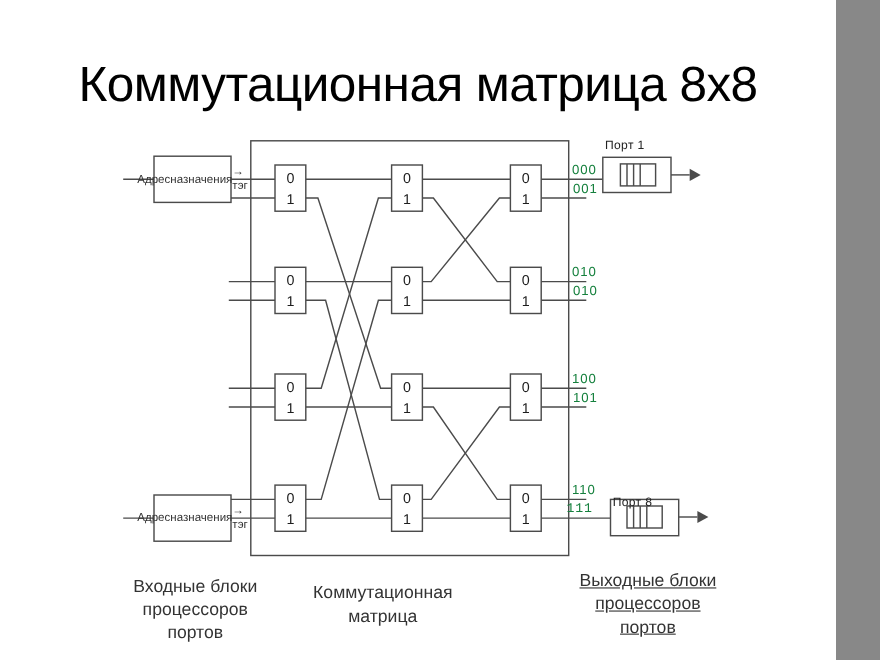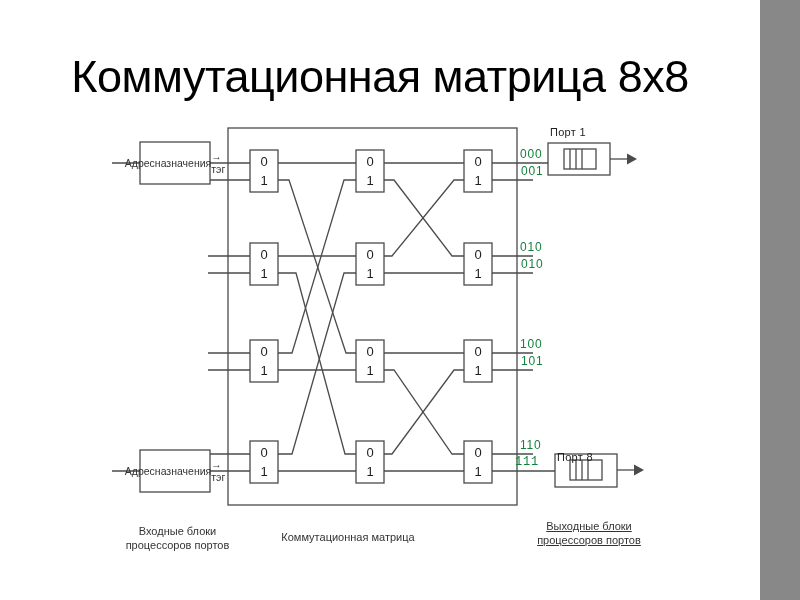--- a/index.html
+++ b/index.html
@@ -16,21 +16,21 @@
   .tagbox{
     display:flex;flex-direction:row;align-items:center;justify-content:center;
     font-size:10.5px;line-height:1.2;color:#333;text-align:left;
   }
   .swlbl{
     display:flex;flex-direction:column;align-items:center;justify-content:space-evenly;
     font-size:13px;color:#1d1d1d;
   }
   .bincode{font-size:12px;letter-spacing:0.8px;color:#15803d;}
   .portlbl{font-size:11px;color:#222;letter-spacing:0.3px;}
-  .caption{font-size:11px;line-height:1.3;text-align:center;color:#333;}
+  .caption{font-size:16px;line-height:1.3;text-align:center;color:#333;}
 </style>
 </head>
 <body>
 
 <div class="slide">
 
   <div class="title">Коммутационная матрица 8х8</div>
 
   <svg class="diagram-svg" width="800" height="600" viewBox="0 0 800 600" fill="none" stroke="#4b4b4b" stroke-width="1.3">
 

